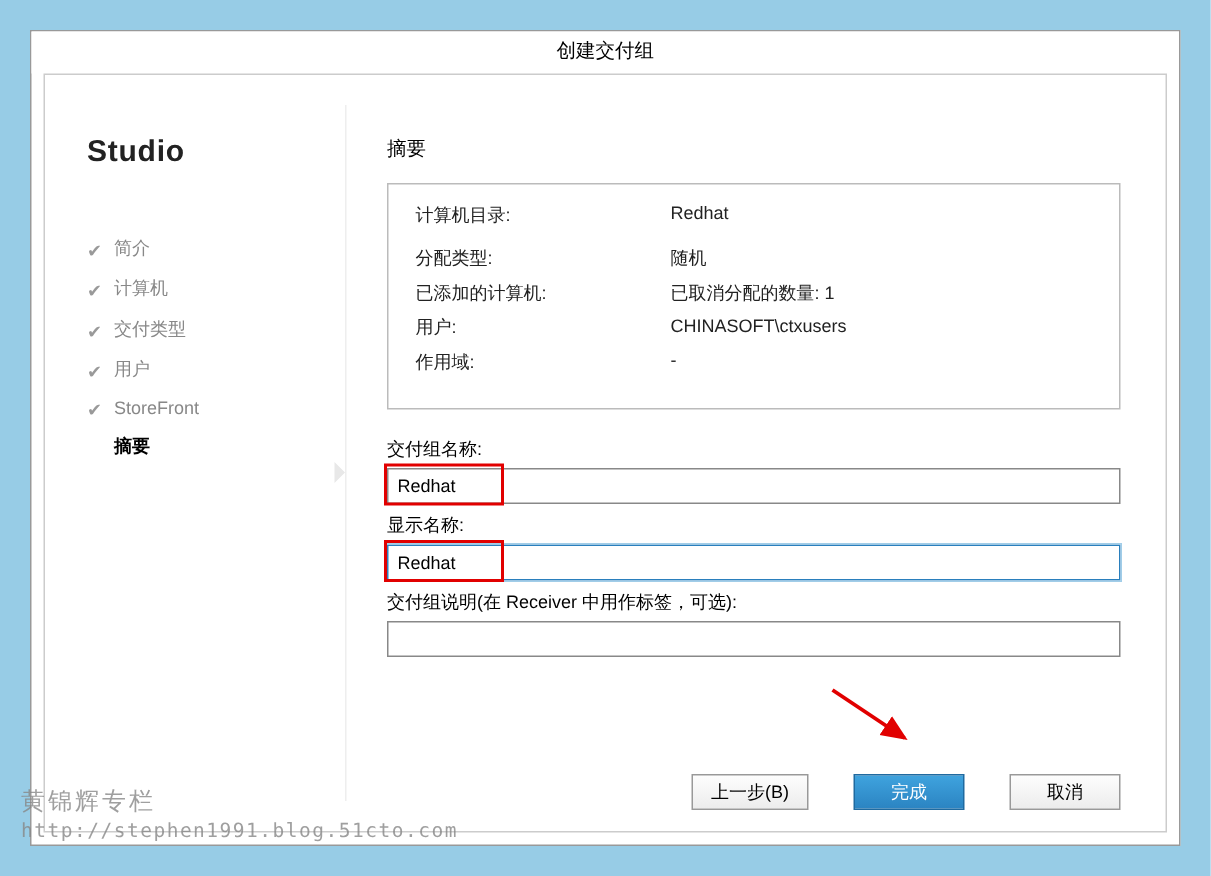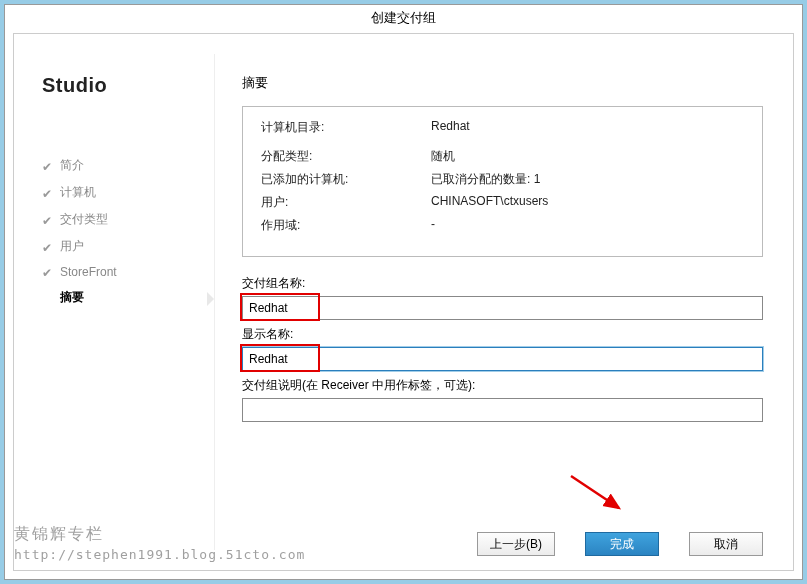--- a/index.html
+++ b/index.html
@@ -9,21 +9,21 @@
       background: #97cce6;
       width: 807px;
       height: 584px;
       overflow: hidden;
       position: relative;
     }
     .outer {
       position: absolute;
       top: 0; left: 0; right: 0; bottom: 0;
       background: #97cce6;
-      padding: 4px;
+      padding: 20px;
     }
     .window {
       background: #fff;
       border: 1px solid #999;
       width: 100%;
       height: 100%;
       display: flex;
       flex-direction: column;
     }
     .titlebar {
@@ -43,21 +43,21 @@
     .sidebar {
       width: 200px;
       padding: 40px 0 0 28px;
       position: relative;
     }
     .studio-title {
       font-weight: bold;
       font-size: 20px;
       color: #222;
       letter-spacing: 0.5px;
-      margin-bottom: 60px;
+      margin-bottom: 44px;
     }
     .nav { list-style: none; }
     .nav li {
       display: flex;
       align-items: center;
       font-size: 12px;
       color: #888;
       margin-bottom: 10px;
     }
     .nav li.active { color: #000; font-weight: bold; }

